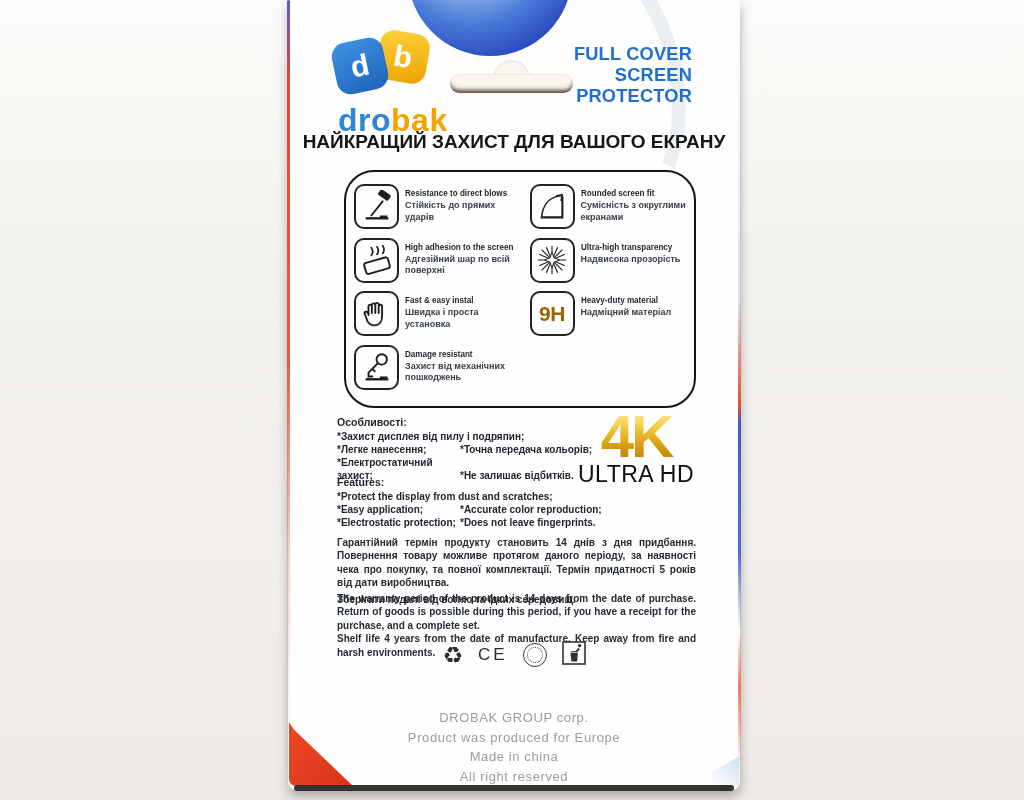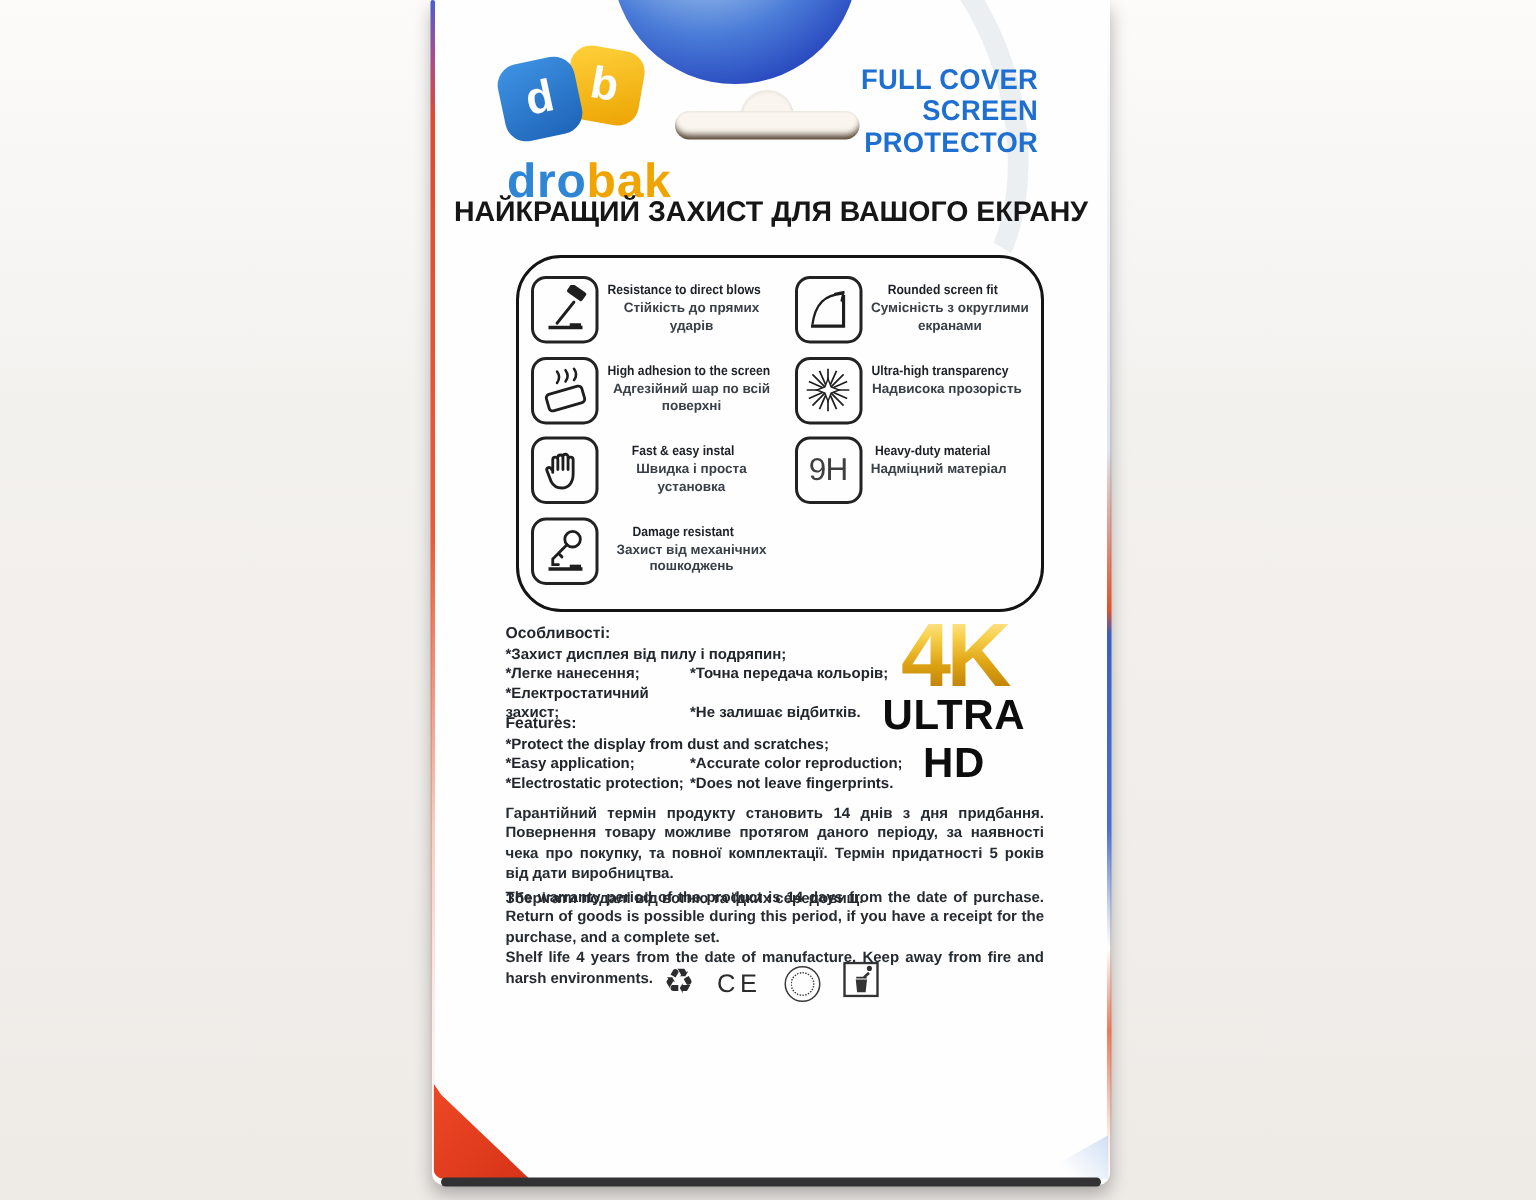--- a/index.html
+++ b/index.html
@@ -33,36 +33,36 @@
     color:#fff;font-weight:800;font-size:30px;line-height:1;}
   .sq-blue{left:2px;top:14px;background:linear-gradient(160deg,#3f93e4,#1d63b8);transform:rotate(-12deg);z-index:2;}
   .sq-yellow{left:46px;top:6px;width:50px;height:50px;background:linear-gradient(160deg,#ffd23d,#eca300);transform:rotate(10deg);z-index:1;}
   .logo-word{position:absolute;left:6px;top:76px;font-size:32px;font-weight:700;letter-spacing:.5px;}
   .word-dro{color:#2e86d5;} .word-bak{color:#f0a400;}
   .tagline{position:absolute;right:48px;top:44px;text-align:right;color:#1e6fd0;font-weight:800;font-size:19px;
     line-height:1.1;letter-spacing:.2px;transform:scaleX(.96);transform-origin:right top;}
   .heading{position:absolute;left:0;right:0;top:131px;text-align:center;font-size:19px;font-weight:800;color:#161616;}
   .panel{position:absolute;left:56px;top:170px;width:352px;height:238px;border:2.5px solid #141414;border-radius:30px;
     box-sizing:border-box;padding:12px 8px 8px 8px;display:grid;grid-template-columns:1fr 1fr;
-    grid-template-rows:repeat(4,1fr);grid-auto-flow:column;column-gap:4px;text-align:center;}
+    grid-template-rows:repeat(4,1fr);grid-auto-flow:column;column-gap:4px;}
   .fcell{display:flex;align-items:flex-start;gap:6px;}
   .ibox{width:45px;height:45px;border:2px solid #222;border-radius:10px;flex:0 0 auto;box-sizing:border-box;
     display:flex;align-items:center;justify-content:center;}
-  .ninh{font-size:21px;font-weight:400;color:#404040;letter-spacing:-.5px;}
+  .ninh{font-size:21px;font-weight:700;color:#a16207;letter-spacing:-.5px;}
   .ftext{padding-top:4px;}
   .fen{font-size:9px;font-weight:700;color:#1d2127;white-space:nowrap;transform:scaleX(.9);transform-origin:left;}
   .fua{font-size:9px;font-weight:600;color:#3a4047;line-height:1.3;margin-top:2px;max-width:112px;}
   .list-block{position:absolute;left:49px;font-size:10px;font-weight:600;color:#22262c;line-height:1.32;}
   .list-title{font-weight:800;font-size:10.5px;}
   .list-row{display:flex;align-items:flex-end;} .c1{width:123px;}
   .fourk{position:absolute;right:36px;top:408px;width:136px;text-align:center;}
   .fourk-big{font-size:60px;font-weight:800;letter-spacing:-3px;line-height:.95;
     background:linear-gradient(180deg,#ffeaa0 5%,#f6cf4a 30%,#dfa414 60%,#b97d06 95%);
     -webkit-background-clip:text;background-clip:text;color:transparent;}
-  .fourk-small{font-size:28px;font-weight:700;color:#0d0d0d;letter-spacing:.5px;margin-top:-4px;}
+  .fourk-small{font-size:23px;font-weight:400;color:#0d0d0d;letter-spacing:.5px;margin-top:-4px;}
   .warranty{position:absolute;left:49px;width:359px;font-size:10px;font-weight:600;color:#262b31;line-height:1.34;text-align:justify;}
   .w-ua{top:536px;} .w-en{top:592px;} .wgap{margin-top:3px;}
   .certs{position:absolute;left:0;right:0;top:641px;display:flex;justify-content:center;align-items:center;gap:15px;color:#2c2c2e;}
   .recycle{font-family:"DejaVu Sans",sans-serif;font-size:23px;line-height:1;}
   .ce{font-size:17px;font-weight:500;letter-spacing:3px;}
   .seal{width:24px;height:24px;border:1.5px solid #3a3a3c;border-radius:50%;position:relative;box-sizing:border-box;}
   .seal::after{content:"";position:absolute;inset:3px;border:1px dotted #3a3a3c;border-radius:50%;}
   .footer{position:absolute;left:0;right:0;top:708px;text-align:center;font-size:13px;color:#9c9c9c;line-height:1.5;letter-spacing:.6px;}
 </style>
 </head>
@@ -239,18 +239,24 @@
         <svg width="24" height="24" viewBox="0 0 24 24">
             <rect x="1" y="1" width="22" height="22" fill="none" stroke="#333" stroke-width="1.6"></rect>
             <path d="M8.5 12 h7.5 l-0.9 8.5 h-5.7 z" fill="#333"></path>
             <path d="M8.8 10.8 h7" stroke="#333" stroke-width="1.2"></path>
             <circle cx="17.6" cy="4.6" r="1.7" fill="#333"></circle>
             <path d="M16.8 6.8 l-3.4 3.2 1.1 1.2 3.4 -2.8 z" fill="#333"></path>
           </svg>
       </span>
     </div>
 
+    <div class="footer">
+      <div>DROBAK GROUP corp.</div>
+      <div>Product was produced for Europe</div>
+      <div>Made in china</div>
+      <div>All right reserved</div>
+    </div>
 
     <div class="corner-red"></div>
     <div class="corner-blue"></div>
     <div class="bottom-bar"></div>
   </div>
 </div>
 
 </body></html>

